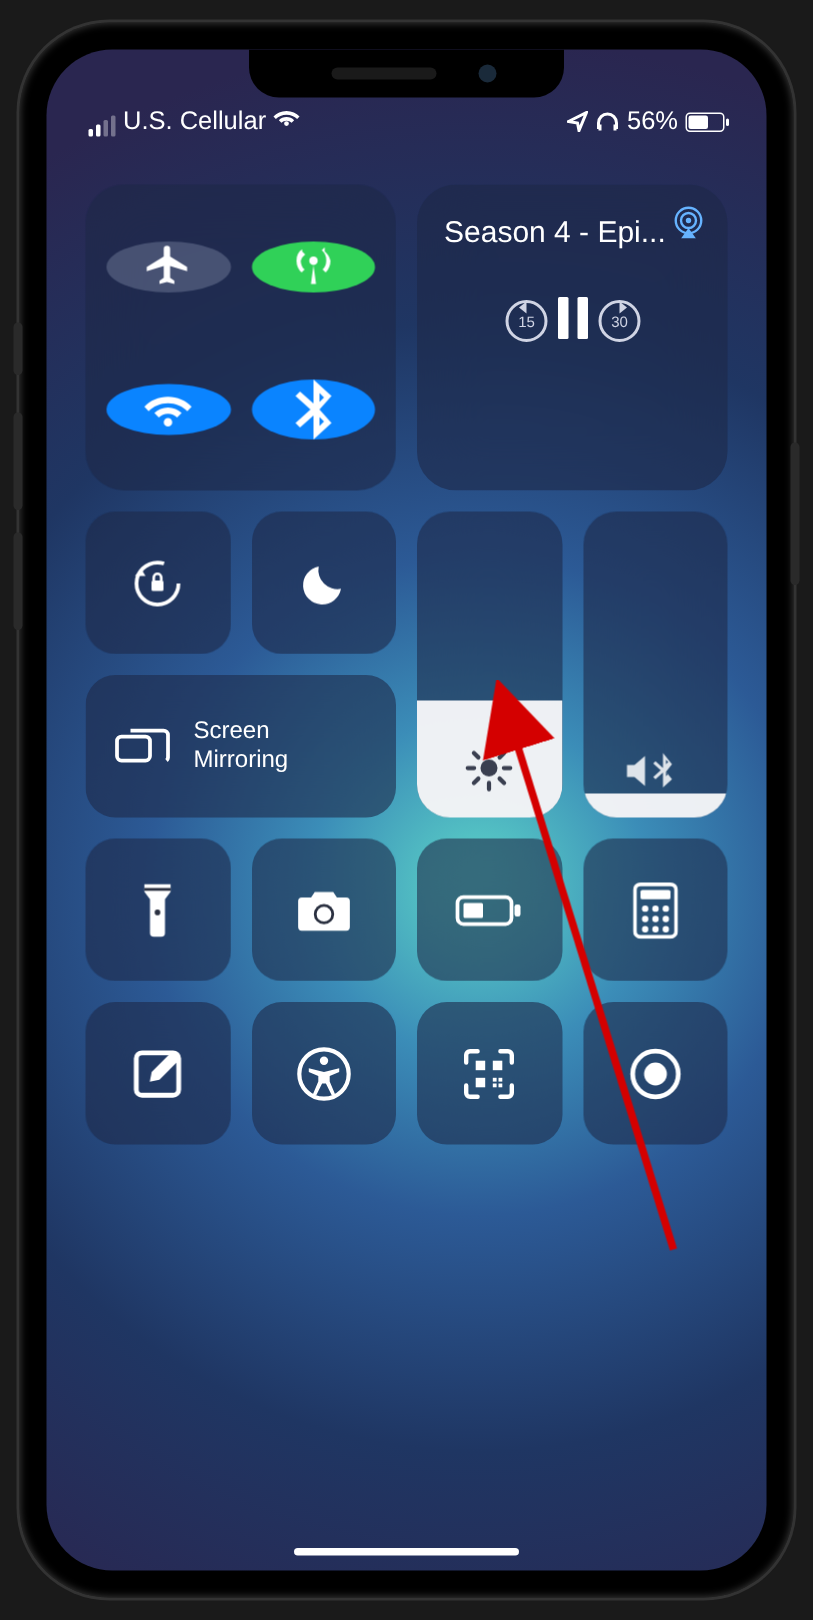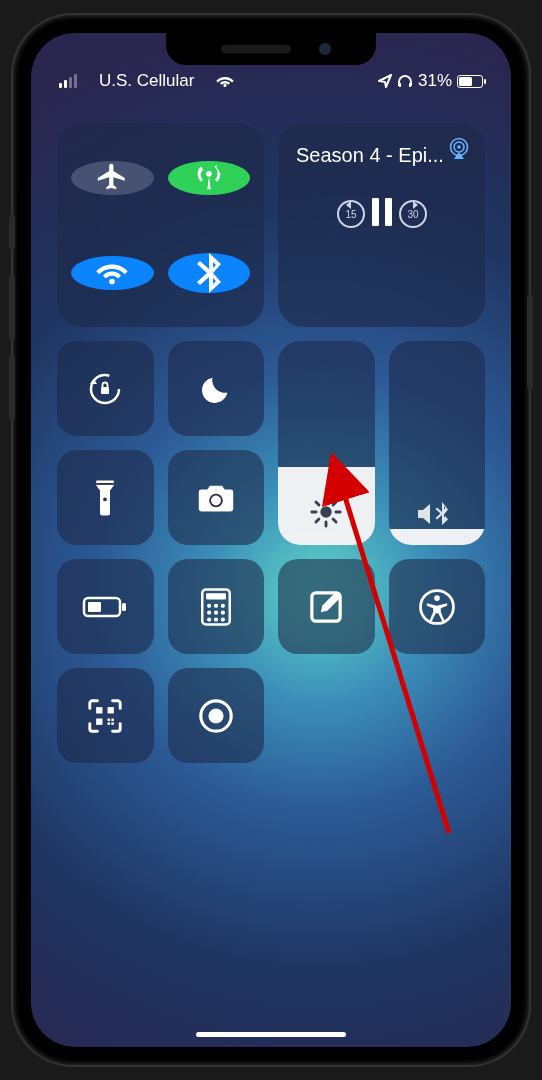--- a/index.html
+++ b/index.html
@@ -69,21 +69,21 @@
       height: 40px;
       display: flex;
       justify-content: space-between;
       align-items: center;
       padding: 0 28px;
       z-index: 50;
       color: #fff;
       font-size: 17px;
       font-weight: 500;
     }
-    .status-left { display: flex; align-items: center; gap: 22px; }
+    .status-left { display: flex; gap: 5px; }
     .status-right { display: flex; align-items: center; gap: 5px; }
     .signal-bars { display: inline-flex; align-items: flex-end; gap: 2px; }
     .signal-bars span { width: 3px; background:#fff; border-radius:1px; }
     .signal-bars span:nth-child(1){height:5px;} .signal-bars span:nth-child(2){height:8px;}
     .signal-bars span:nth-child(3){height:11px; background:rgba(255,255,255,.35);} .signal-bars span:nth-child(4){height:14px; background:rgba(255,255,255,.35);}
     .battery { display:inline-flex; align-items:center; }
     .battery-body { width:26px; height:13px; border:1.5px solid #fff; border-radius:3px; position:relative; }
     .battery-body::after{content:"";position:absolute;right:-4px;top:3px;width:2.5px;height:5px;background:#fff;border-radius:1px;}
     .battery-fill { position:absolute; left:1px; top:1px; bottom:1px; width:56%; background:#fff; border-radius:1.5px; }
 
@@ -219,21 +219,21 @@
           <svg width="14" height="14" viewBox="0 0 14 14">
               <path class="stroke-white" stroke-width="1.5" d="M1 7l12-6-5 12-1-5z"></path>
             </svg>
         </span>
         <span>
           <svg width="16" height="14" viewBox="0 0 16 14">
               <path class="stroke-white" stroke-width="1.6" d="M2 12V8a6 6 0 0112 0v4"></path>
               <path class="ico-white" d="M2 9h2v4H2zM12 9h2v4h-2z"></path>
             </svg>
         </span>
-        <span>31%</span>
+        <span>56%</span>
         <span class="battery">
           <span class="battery-body">
               <span class="battery-fill"></span>
             </span>
         </span>
       </div>
     </div>
 
     <div class="control-grid">
 
@@ -322,20 +322,30 @@
       <div class="tile vslider volume">
         <div class="fill"></div>
         <div class="vicon">
           <svg width="42" height="30" viewBox="0 0 42 30">
               <path fill="rgba(255,255,255,.85)" d="M2 11h5l7-6v20l-7-6H2z"></path>
               <path fill="rgba(255,255,255,.85)" d="M26 3v10l-5-4.5L19.5 10l5 4.5-5 4.5 1.5 1.5 5-4.5V26l6-5.5-4-5 4-5L26 3zm2 4.5l1.5 1.5L28 10.5v-3zm0 11v-3l1.5 1.5L28 18.5z"></path>
             </svg>
         </div>
       </div>
 
+      <div class="tile screen-mirror">
+        <span>
+          <svg width="40" height="34" viewBox="0 0 40 34">
+              <rect x="3" y="10" width="22" height="16" rx="3" fill="none" stroke="#fff" stroke-width="2.5"></rect>
+              <path d="M12 6h22a3 3 0 013 3v15a3 3 0 01-1 2" fill="none" stroke="#fff" stroke-width="2.5"></path>
+            </svg>
+        </span>
+        <div class="sm-label" style="white-space:pre-line;">Screen
+Mirroring</div>
+      </div>
 
       <div class="tile">
         <svg width="26" height="40" viewBox="0 0 20 32">
             <path class="ico-white" d="M3 2h14v4l-3 4v18a2 2 0 01-2 2H8a2 2 0 01-2-2V10L3 6z"></path>
             <circle cx="10" cy="17" r="1.5" fill="#2a3040"></circle>
             <rect x="3" y="4" width="14" height="1.5" fill="#2a3040"></rect>
           </svg>
       </div>
       <div class="tile">
         <svg width="40" height="32" viewBox="0 0 32 26">

